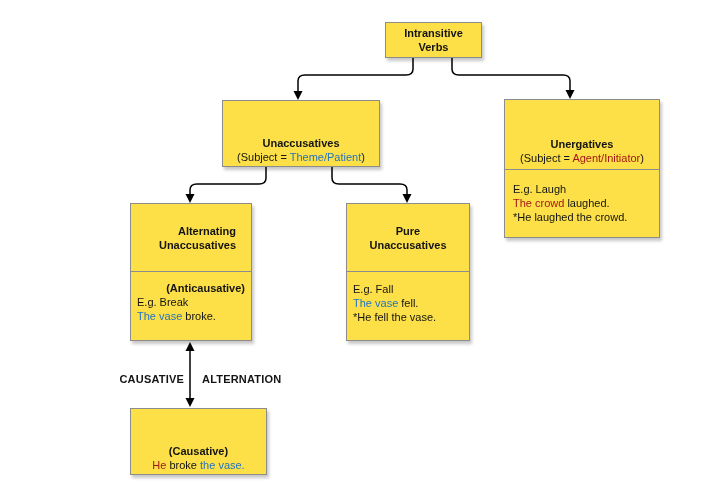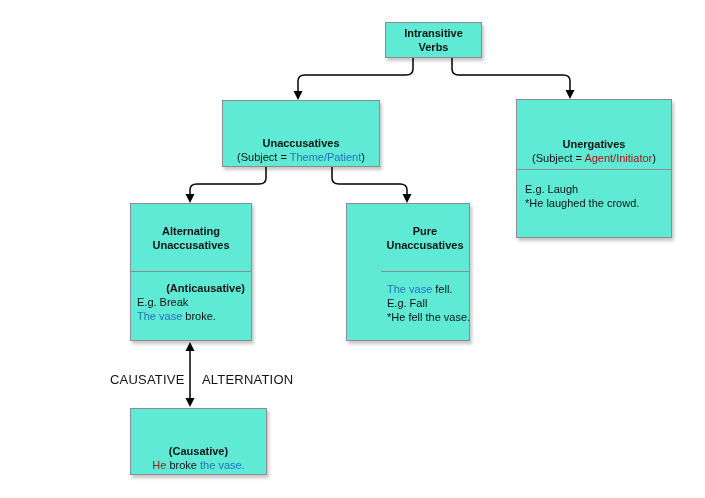--- a/index.html
+++ b/index.html
@@ -11,33 +11,33 @@
   html,body{margin:0;padding:0;}
   body{
     width:705px;height:498px;position:relative;background:#ffffff;
     font-family:"Liberation Sans",sans-serif;color:var(--black);
     font-size:11px;line-height:14px;overflow:hidden;
   }
   #connectors{position:absolute;left:0;top:0;width:705px;height:498px;}
   #connectors path{stroke:#000;stroke-width:1.5;fill:none;}
   #connectors polygon{fill:#000;stroke:none;}
   .box{
-    position:absolute;background:#5eead4;border:1px solid var(--border);
+    position:absolute;background:#fde047;border:1px solid var(--border);
     box-sizing:border-box;box-shadow:2px 3px 3px rgba(0,0,0,0.22);
   }
   .hdr{display:flex;flex-direction:column;align-items:center;justify-content:center;text-align:center;box-sizing:border-box;}
   .hdr.split{border-bottom:1px solid var(--border);}
   .title{font-weight:bold;margin-top:32px;}
   .narrow{max-width:90px;margin:0 auto;}
   .xnarrow{max-width:72px;margin:0 auto;}
   .body{box-sizing:border-box;}
   .line{padding:0 6px;white-space:nowrap;}
   .line.centered{text-align:right;font-weight:bold;white-space:normal;}
   .body.pad8 .line{padding:0 8px;}
-  .edge-label{position:absolute;font-weight:normal;font-size:13px;line-height:13px;letter-spacing:0.2px;}
+  .edge-label{position:absolute;font-weight:bold;font-size:11px;line-height:13px;letter-spacing:0.2px;}
   .seg-blue{color:var(--blue);margin-top:8px;}
   .seg-red{color:var(--red);margin-top:12px;}
   .seg-black{color:var(--black);}
 </style>
 </head>
 <body>
 
 <svg id="connectors" viewBox="0 0 705 498" xmlns="http://www.w3.org/2000/svg">
   <path d="M413,58 L413,69 Q413,75 406,75 L305,75 Q298,75 298,81 L298,94"></path>
   <polygon points="298,100 293.5,91 302.5,91"></polygon>
@@ -54,49 +54,50 @@
 
 <div class="box hdr" style="left:385px;top:22px;width:97px;height:36px;">
   <div class="title xnarrow">Intransitive Verbs</div>
 </div>
 
 <div class="box hdr" style="left:222px;top:100px;width:158px;height:67px;">
   <div class="title">Unaccusatives</div>
   <div><span class="seg-black">(Subject = </span><span class="seg-blue">Theme/Patient</span><span class="seg-black">)</span></div>
 </div>
 
-<div class="box" style="left:516px;top:99px;width:156px;height:139px;">
+<div class="box" style="left:504px;top:99px;width:156px;height:139px;">
   <div class="hdr split" style="height:70px;">
     <div class="title">Unergatives</div>
     <div><span class="seg-black">(Subject = </span><span class="seg-red">Agent/Initiator</span><span class="seg-black">)</span></div>
   </div>
   <div class="body pad8" style="padding-top:12px;">
     <div class="line"><span class="seg-black">E.g. Laugh</span></div>
+    <div class="line"><span class="seg-red">The crowd</span><span class="seg-black"> laughed.</span></div>
     <div class="line"><span class="seg-black">*He laughed the crowd.</span></div>
   </div>
 </div>
 
 <div class="box" style="left:130px;top:203px;width:122px;height:138px;">
-  <div class="hdr split" style="height:68px;">
+  <div class="hdr split" style="height:68px;text-align:right;">
     <div class="title narrow">Alternating Unaccusatives</div>
   </div>
   <div class="body" style="padding-top:9px;">
     <div class="line centered">(Anticausative)</div>
     <div class="line"><span class="seg-black">E.g. Break</span></div>
     <div class="line"><span class="seg-blue">The vase</span><span class="seg-black"> broke.</span></div>
   </div>
 </div>
 
-<div class="box" style="left:346px;top:203px;width:124px;height:138px;padding-left:34px;">
+<div class="box" style="left:346px;top:203px;width:124px;height:138px;">
   <div class="hdr split" style="height:68px;">
     <div class="title narrow">Pure Unaccusatives</div>
   </div>
   <div class="body" style="padding-top:10px;">
+    <div class="line"><span class="seg-black">E.g. Fall</span></div>
     <div class="line"><span class="seg-blue">The vase</span><span class="seg-black"> fell.</span></div>
-    <div class="line"><span class="seg-black">E.g. Fall</span></div>
     <div class="line"><span class="seg-black">*He fell the vase.</span></div>
   </div>
 </div>
 
 <div class="box hdr" style="left:130px;top:408px;width:137px;height:67px;">
   <div class="title">(Causative)</div>
   <div><span class="seg-red">He</span><span class="seg-black"> broke </span><span class="seg-blue">the vase.</span></div>
 </div>
 
 <div class="edge-label" style="top:373px;left:110px;width:74px;text-align:right;">CAUSATIVE</div>

